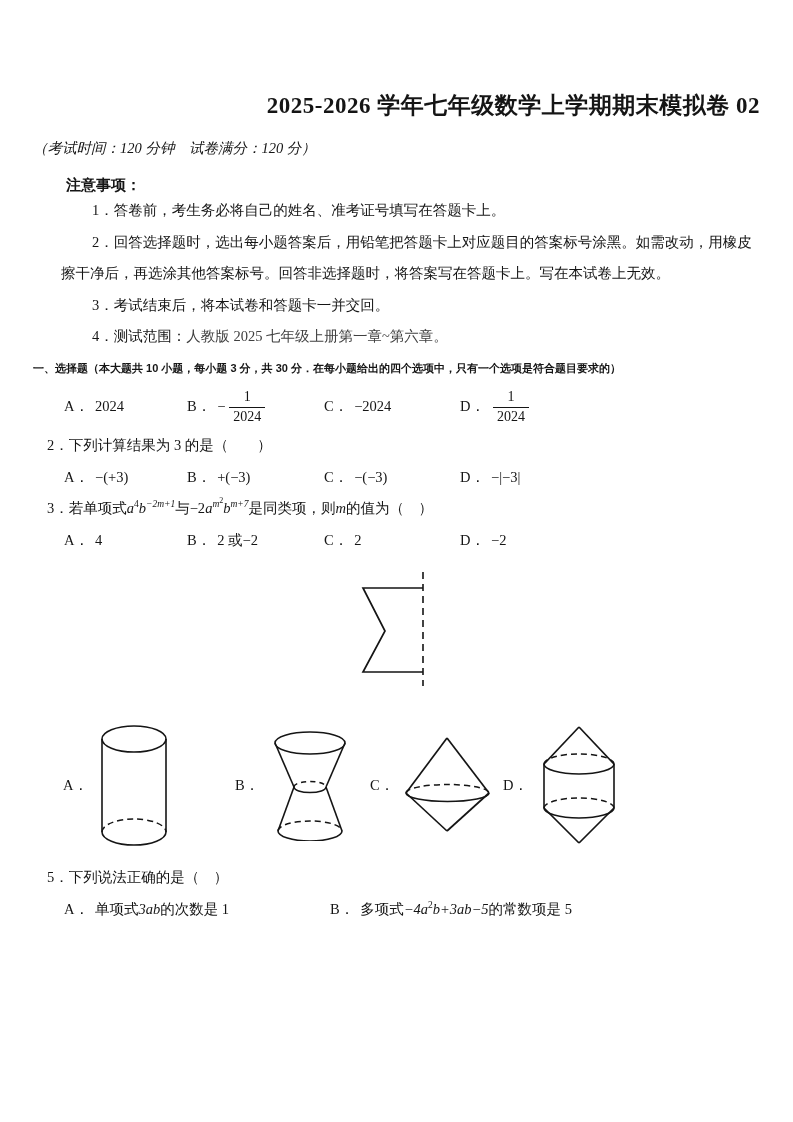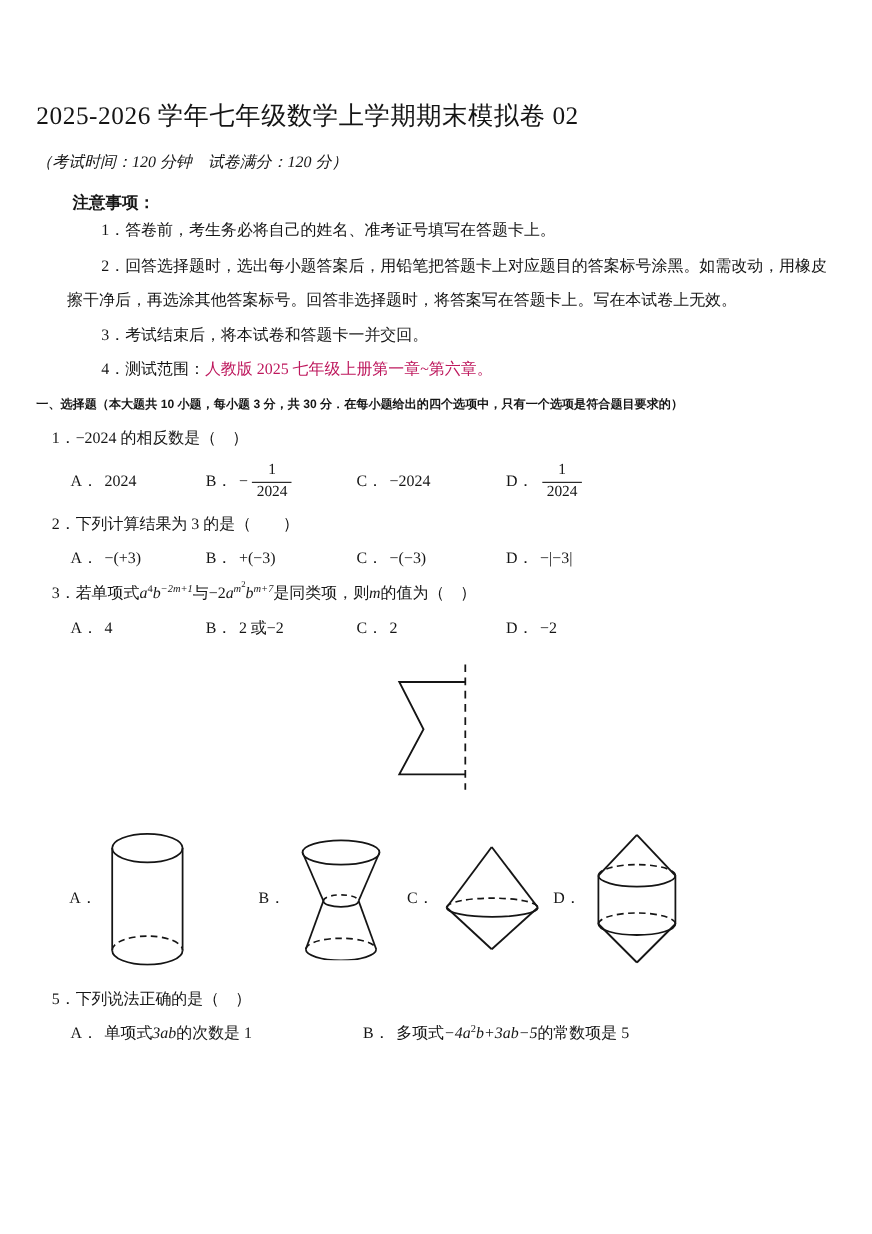--- a/index.html
+++ b/index.html
@@ -8,37 +8,37 @@
     font-family:"Liberation Serif","DejaVu Serif",serif;
     color:#151515;
     -webkit-font-smoothing:antialiased;
   }
   .page{
     position:relative;box-sizing:border-box;
     width:793px;height:1122px;
     padding:88px 33px 0 33px;overflow:hidden;
   }
   .title{
-    text-align:left;font-weight:normal;font-size:23px;line-height:36px;
+    text-align:right;font-weight:bold;font-size:23px;line-height:36px;
     letter-spacing:0.5px;
   }
   .subtitle{
     text-align:left;font-style:italic;font-size:14.5px;line-height:22px;
     margin-top:13px;
   }
   .notice-heading{
     font-family:"Liberation Sans","DejaVu Sans",sans-serif;
     font-weight:bold;font-size:15px;line-height:20px;
     margin:16px 0 0 33px;
   }
   .note{
     font-size:14.5px;line-height:31.5px;
     margin:0 0 0 28px;text-indent:31px;
   }
-  .red{color:#be185d;}
+  .red{color:#404040;}
   .sec{
     font-family:"Liberation Sans","DejaVu Sans",sans-serif;
     font-weight:bold;font-size:11px;line-height:31.5px;margin:0;
   }
   .stem{font-size:14.5px;line-height:31.5px;margin:0 0 0 14px;}
   .opts{
     display:flex;align-items:center;
     font-size:14.5px;line-height:31.5px;margin:0 0 0 31px;
   }
   .opts-frac{height:46px;}
@@ -75,21 +75,20 @@
   <div class="subtitle">（考试时间：120 分钟　试卷满分：120 分）</div>
 
   <div class="notice-heading">注意事项：</div>
   <p class="note">1．答卷前，考生务必将自己的姓名、准考证号填写在答题卡上。</p>
   <p class="note">2．回答选择题时，选出每小题答案后，用铅笔把答题卡上对应题目的答案标号涂黑。如需改动，用橡皮擦干净后，再选涂其他答案标号。回答非选择题时，将答案写在答题卡上。写在本试卷上无效。</p>
   <p class="note">3．考试结束后，将本试卷和答题卡一并交回。</p>
   <p class="note"><span>4．测试范围：</span><span class="red">人教版 2025 七年级上册第一章~第六章。</span></p>
 
   <div class="sec">一、选择题（本大题共 10 小题，每小题 3 分，共 30 分．在每小题给出的四个选项中，只有一个选项是符合题目要求的）</div>
 
-  <p class="stem">1．−2024 的相反数是（　）</p>
   <div class="opts opts-frac">
     <span class="opt col1">
         <span class="olabel">A．</span>
         <span>2024</span>
       </span>
     <span class="opt col2">
         <span class="olabel">B．</span>
         <span class="minus">−</span>
         <span class="frac">
           <span class="fnum">1</span>

